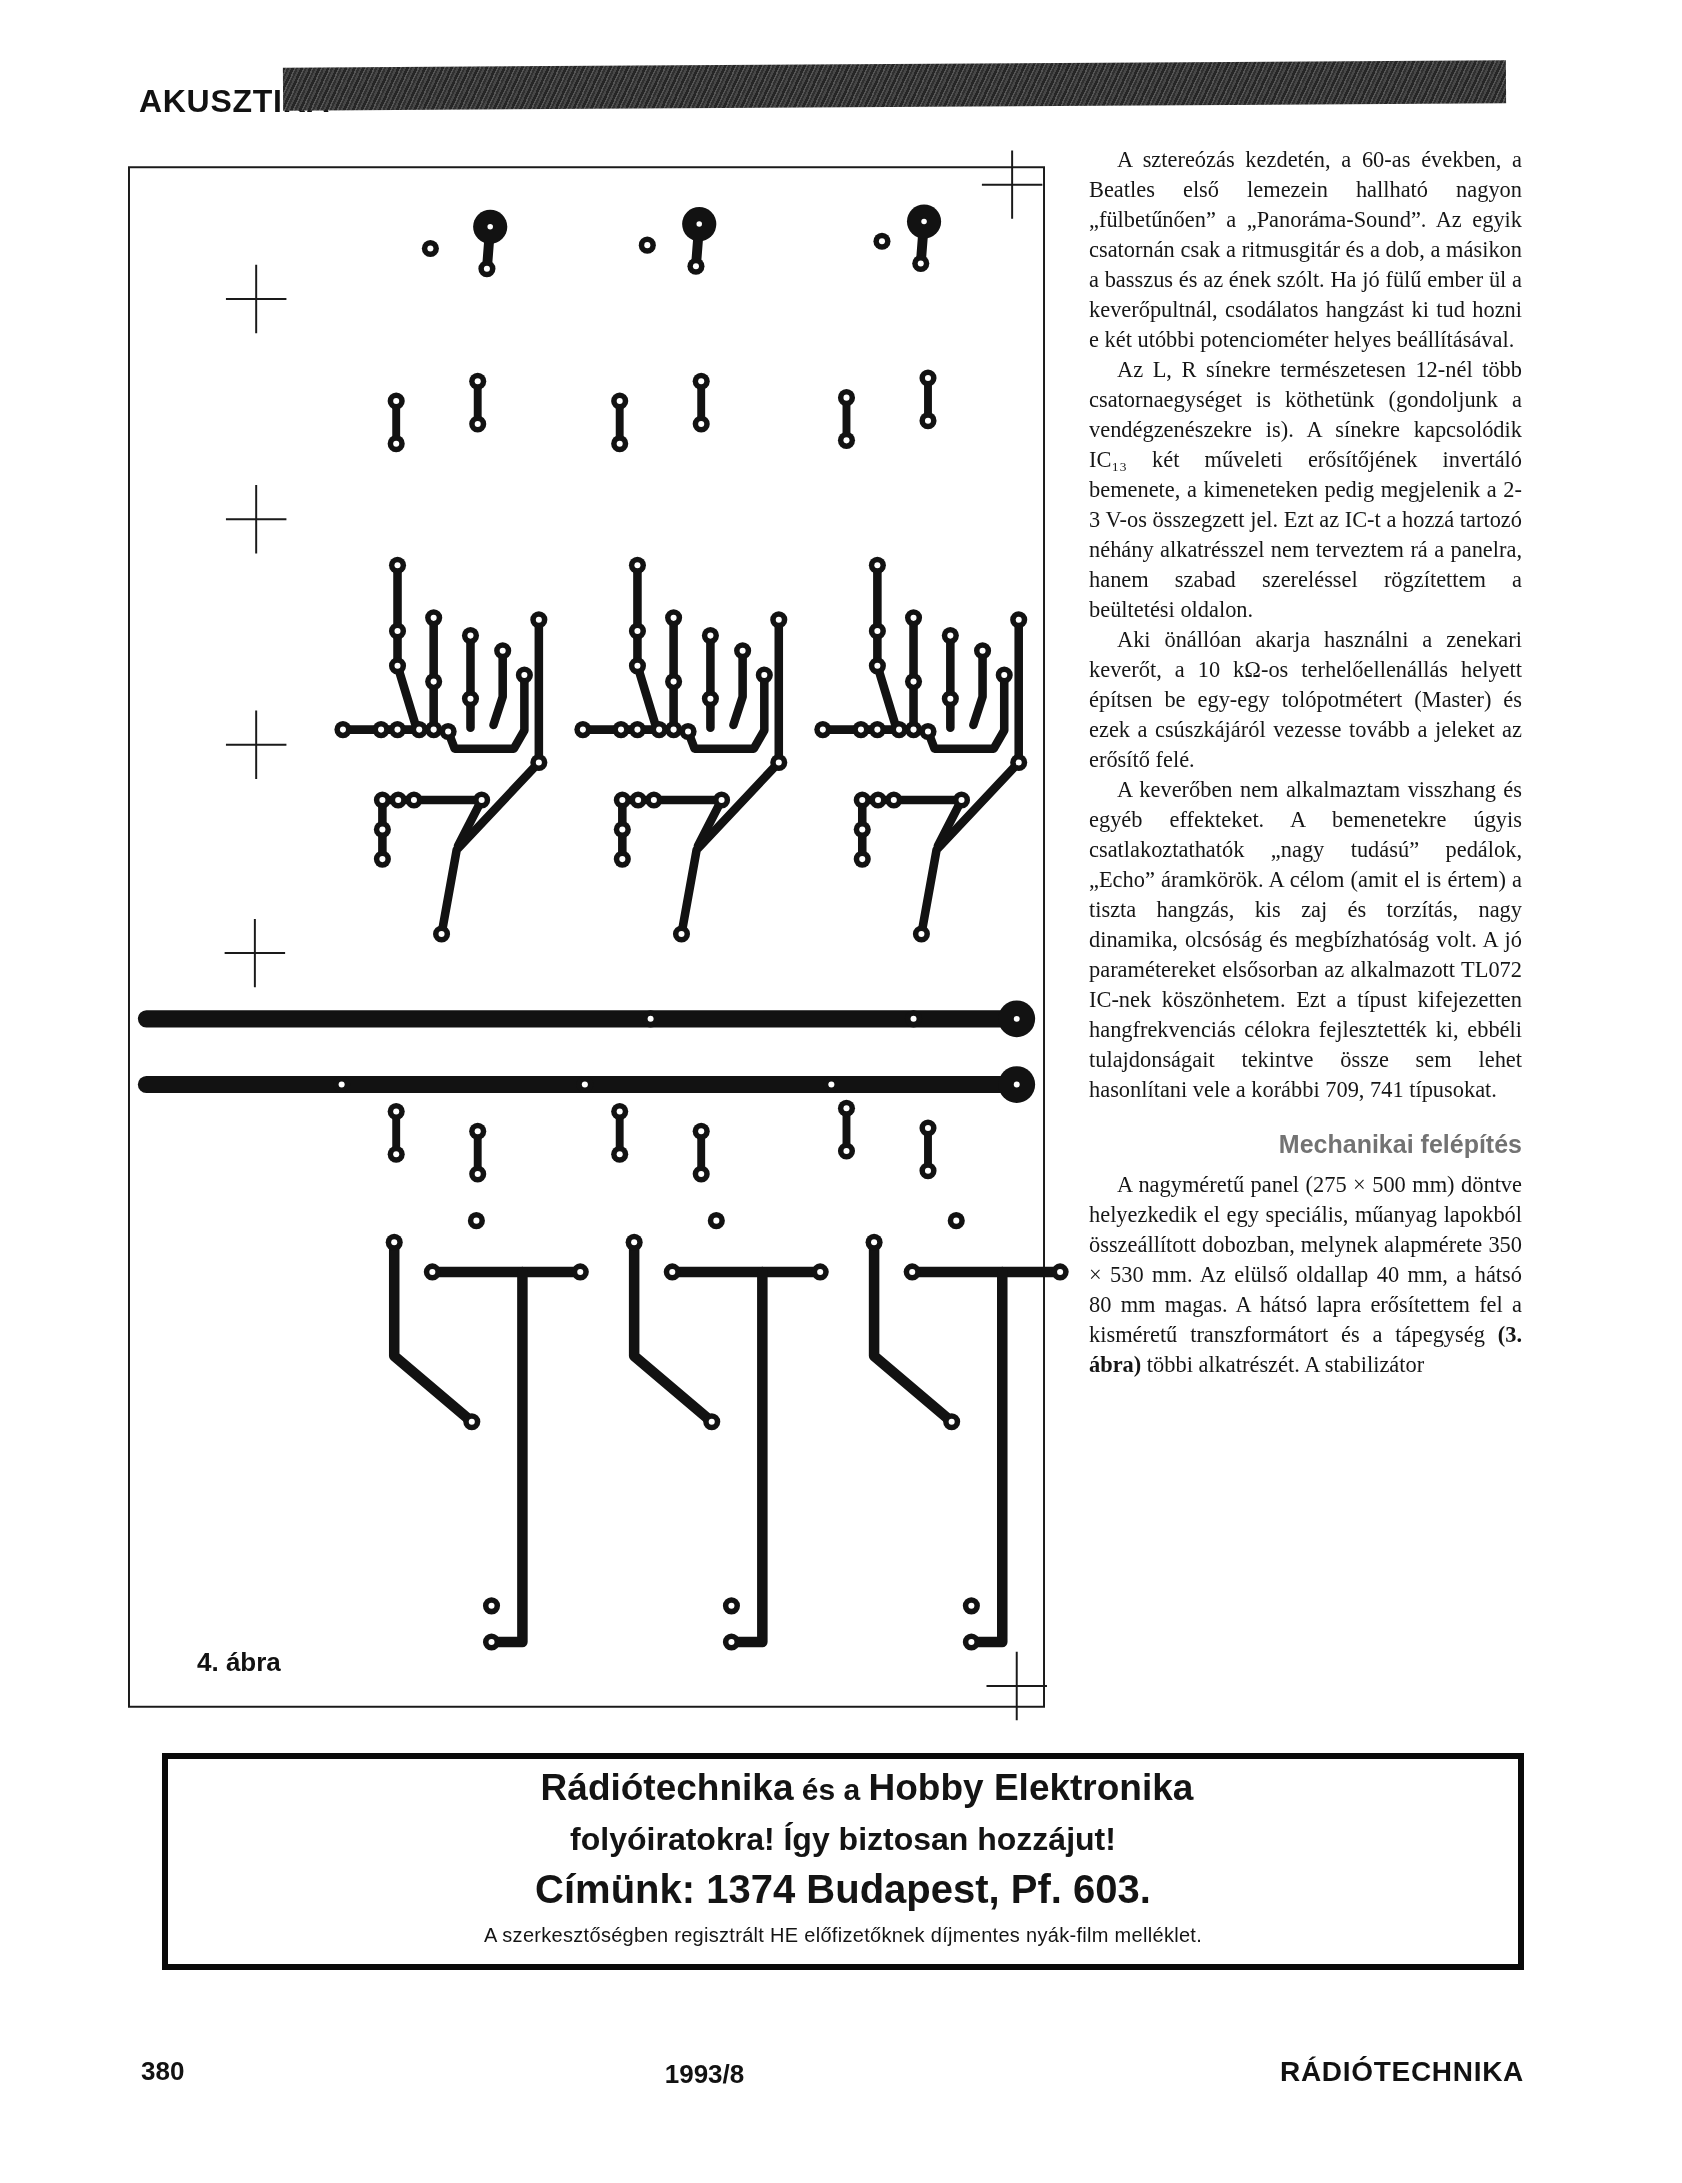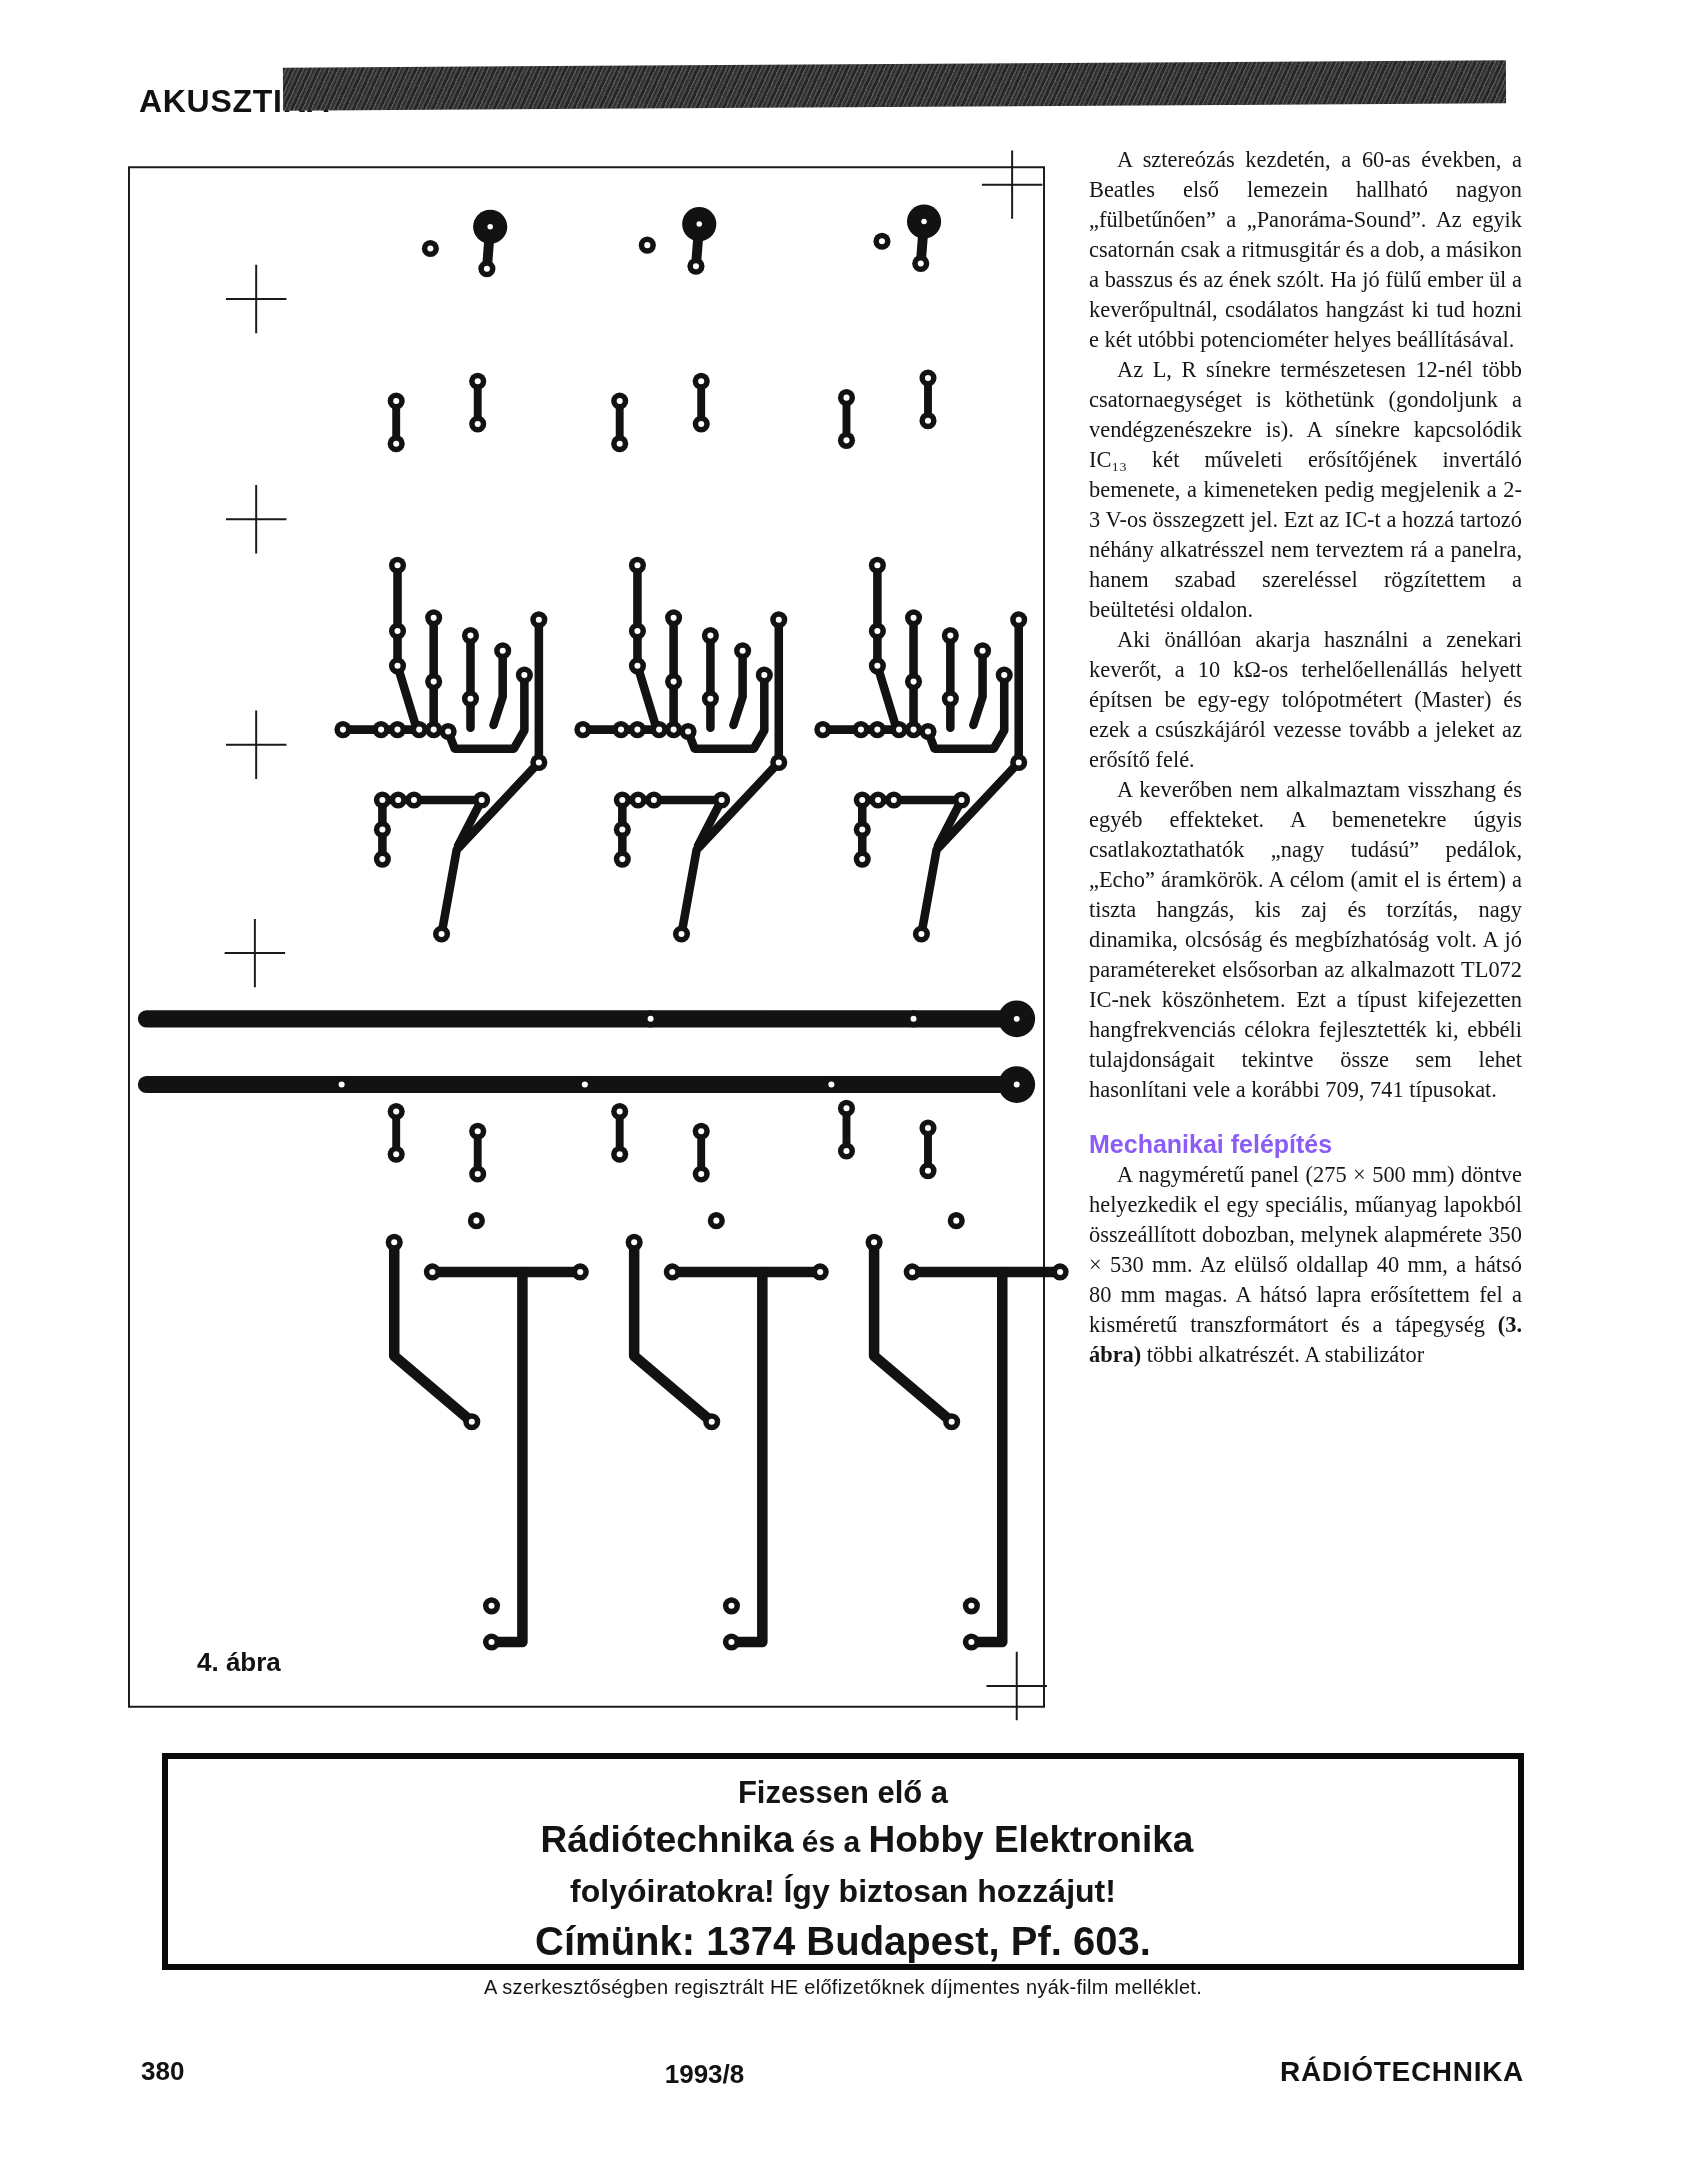--- a/index.html
+++ b/index.html
@@ -29,21 +29,21 @@
     font:700 26px "Liberation Sans",sans-serif;color:#121212;margin-top:31px;
   }
   
   .article{
     position:absolute;left:1089px;top:145px;width:433px;
     font-size:22.4px;line-height:30px;text-align:justify;color:#161616;
   }
   .article p{margin:0;text-indent:28px;}
   .article .subhead{
     font:700 25px "Liberation Sans",sans-serif;
-    margin:25px 0 1px 0;text-align:left;color:#8b5cf6;
+    margin:25px 0 11px 0;text-align:right;color:#737373;
   }
   
   .adbox{
     position:absolute;left:162px;top:1753px;width:1362px;height:217px;
     border:6.6px solid #0a0a0a;box-sizing:border-box;text-align:center;
     font-family:"Liberation Sans",sans-serif;color:#141414;
   }
   .ad-l1{margin-top:16px;font-size:31px;font-weight:700;}
   .ad-l2{margin-top:8px;font-size:30px;font-weight:700;margin-left:48px;}
   .ad-l2 .brand{font-size:37px;}
@@ -191,21 +191,20 @@
 <div class="article">
   <p>A sztereózás kezdetén, a 60-as években, a Beatles első lemezein hallható nagyon „fülbetűnően” a „Panoráma-Sound”. Az egyik csatornán csak a ritmusgitár és a dob, a másikon a basszus és az ének szólt. Ha jó fülű ember ül a keverőpultnál, csodálatos hangzást ki tud hozni e két utóbbi potenciométer helyes beállításával.</p>
   <p>Az L, R sínekre természetesen 12-nél több csatornaegységet is köthetünk (gondoljunk a vendégzenészekre is). A sínekre kapcsolódik IC₁₃ két műveleti erősítőjének invertáló bemenete, a kimeneteken pedig megjelenik a 2-3 V-os összegzett jel. Ezt az IC-t a hozzá tartozó néhány alkatrésszel nem terveztem rá a panelra, hanem szabad szereléssel rögzítettem a beültetési oldalon.</p>
   <p>Aki önállóan akarja használni a zenekari keverőt, a 10 kΩ-os terhelőellenállás helyett építsen be egy-egy tolópotmétert (Master) és ezek a csúszkájáról vezesse tovább a jeleket az erősítő felé.</p>
   <p>A keverőben nem alkalmaztam visszhang és egyéb effekteket. A bemenetekre úgyis csatlakoztathatók „nagy tudású” pedálok, „Echo” áramkörök. A célom (amit el is értem) a tiszta hangzás, kis zaj és torzítás, nagy dinamika, olcsóság és megbízhatóság volt. A jó paramétereket elsősorban az alkalmazott TL072 IC-nek köszönhetem. Ezt a típust kifejezetten hangfrekvenciás célokra fejlesztették ki, ebbéli tulajdonságait tekintve össze sem lehet hasonlítani vele a korábbi 709, 741 típusokat.</p>
   <div class="subhead">Mechanikai felépítés</div>
   <p><span>A nagyméretű panel (275 × 500 mm) döntve helyezkedik el egy speciális, műanyag lapokból összeállított dobozban, melynek alapmérete 350 × 530 mm. Az elülső oldallap 40 mm, a hátsó 80 mm magas. A hátsó lapra erősítettem fel a kisméretű transzformátort és a tápegység </span><b>(3. ábra)</b><span> többi alkatrészét. A stabilizátor</span></p>
 </div>
 
 <div class="adbox">
-  <div class="ad-l1">Fizessen elő a</div>
   <div class="ad-l2"><span class="brand">Rádiótechnika</span><span> és a </span><span class="brand">Hobby Elektronika</span></div>
   <div class="ad-l3">folyóiratokra! Így biztosan hozzájut!</div>
   <div class="ad-l4">Címünk: 1374 Budapest, Pf. 603.</div>
   <div class="ad-l5">A szerkesztőségben regisztrált HE előfizetőknek díjmentes nyák-film melléklet.</div>
 </div>
 
 <div class="footer-page">380</div>
 <div class="footer-issue">1993/8</div>
 <div class="footer-mag">RÁDIÓTECHNIKA</div>
 

